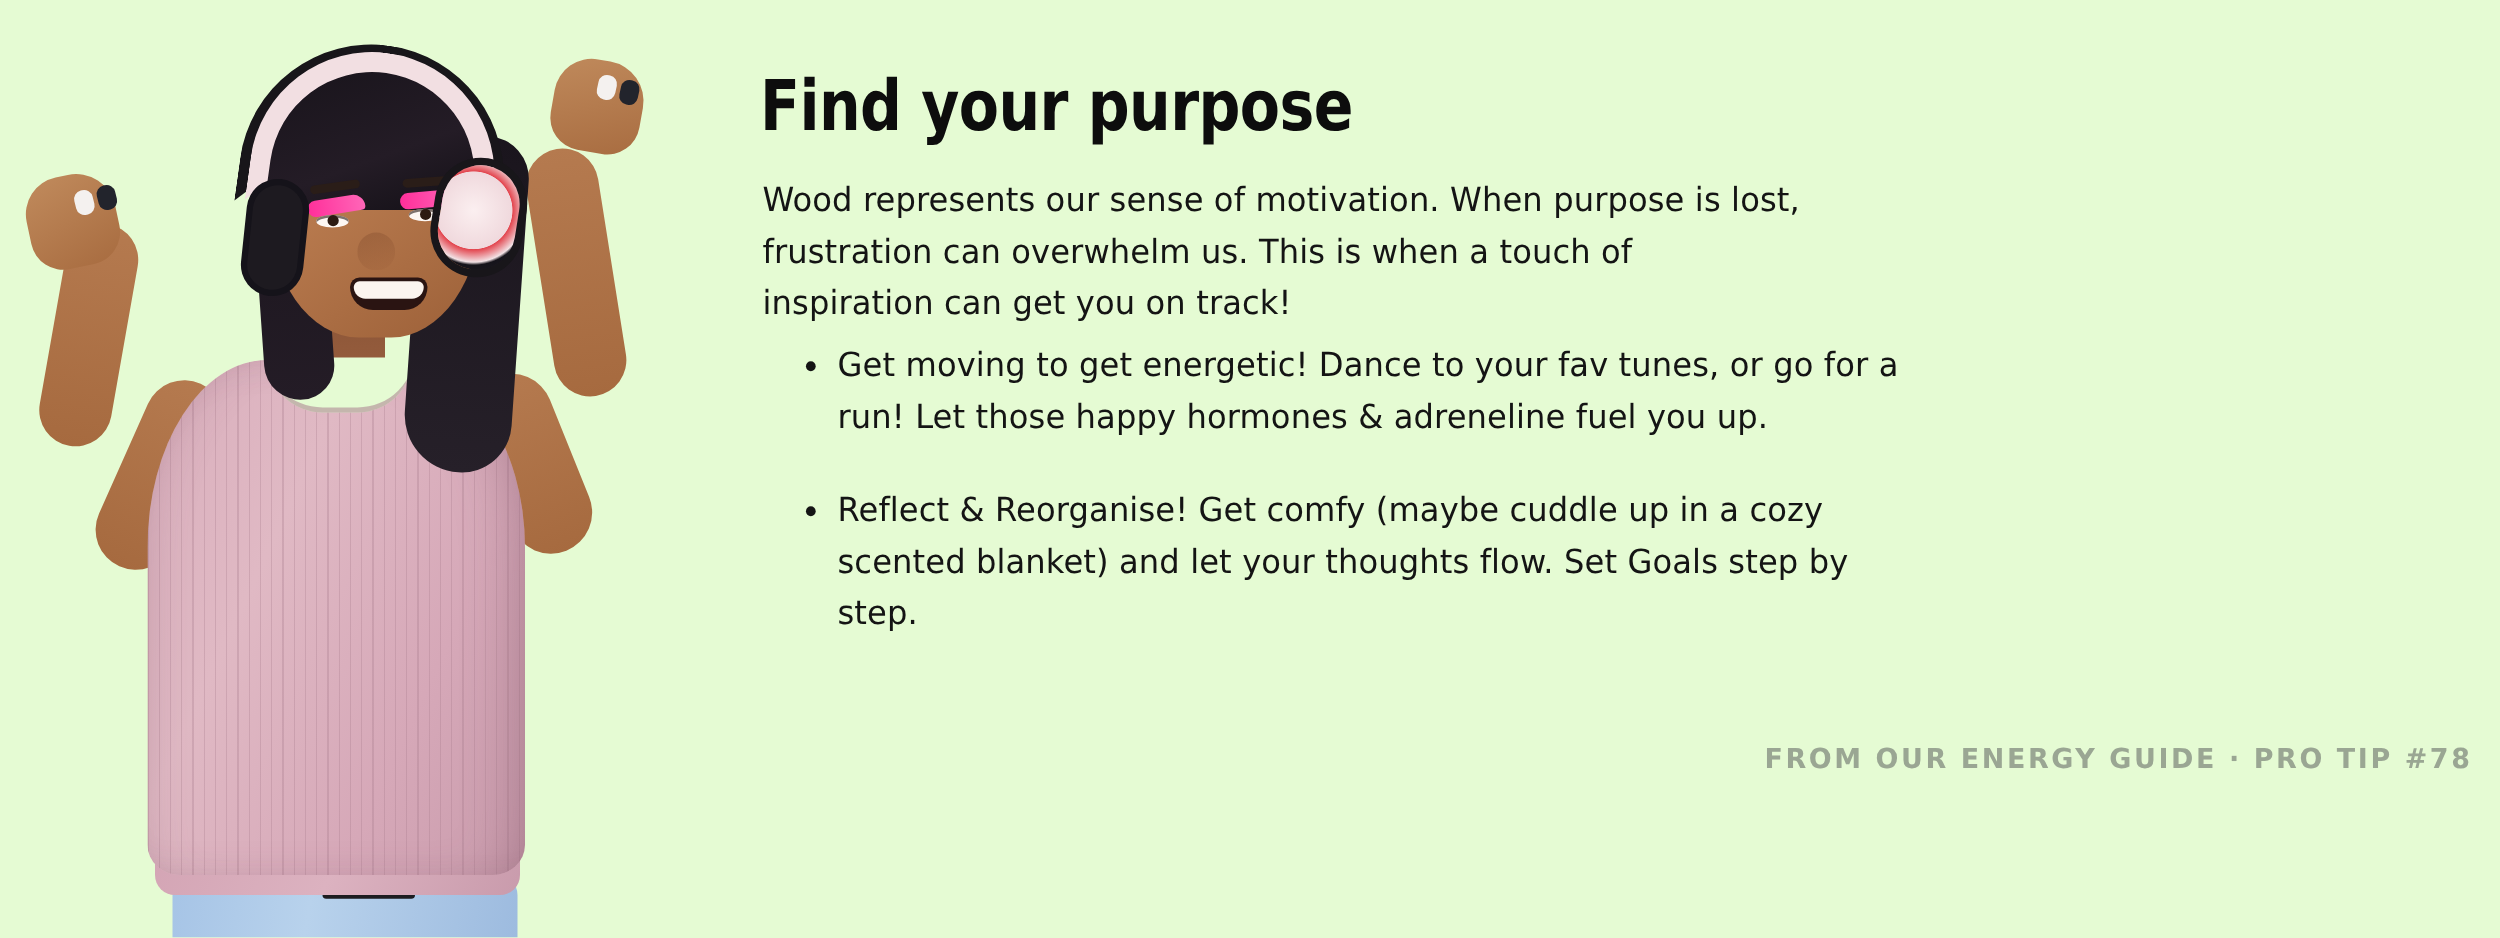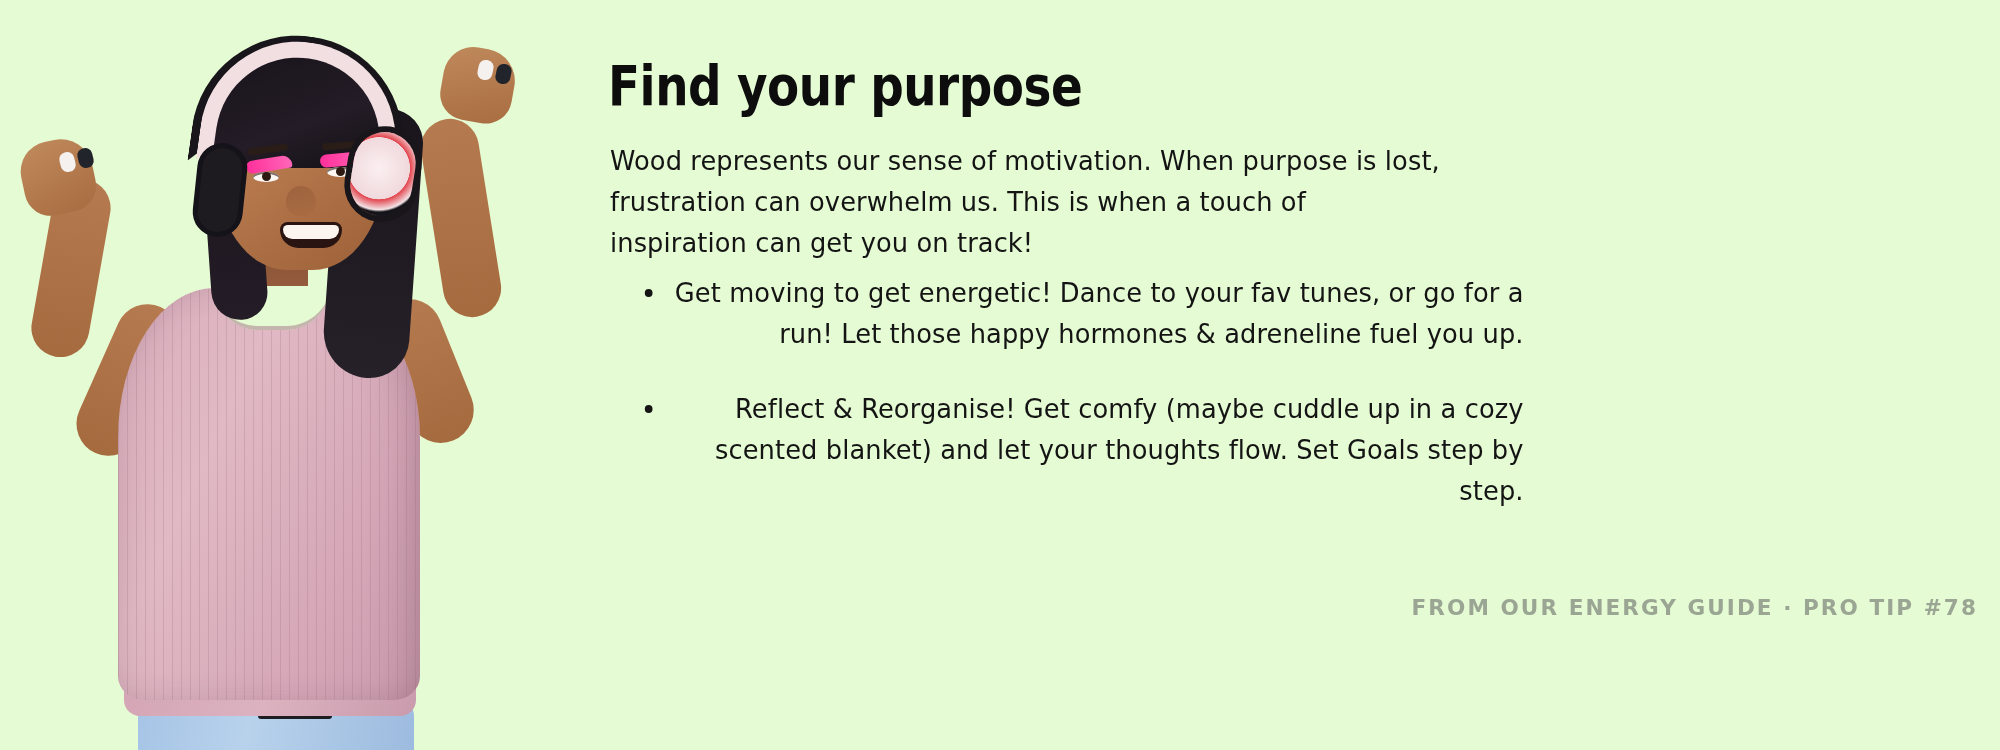--- a/index.html
+++ b/index.html
@@ -291,21 +291,20 @@
   }
 
   #bullet-list {
     position: absolute;
     left: 24px;
     top: 272px;
     width: 880px;
     margin: 0;
     padding: 0 0 0 38px;
     list-style: none;
-    text-align: right;
   }
   #bullet-list li {
     position: relative;
     margin: 0 0 34px 0;
     font-family: "DejaVu Sans", "Liberation Sans", sans-serif;
     font-size: 26.5px;
     line-height: 41px;
     color: #141414;
     letter-spacing: 0.1px;
     transform: scaleX(0.97);

